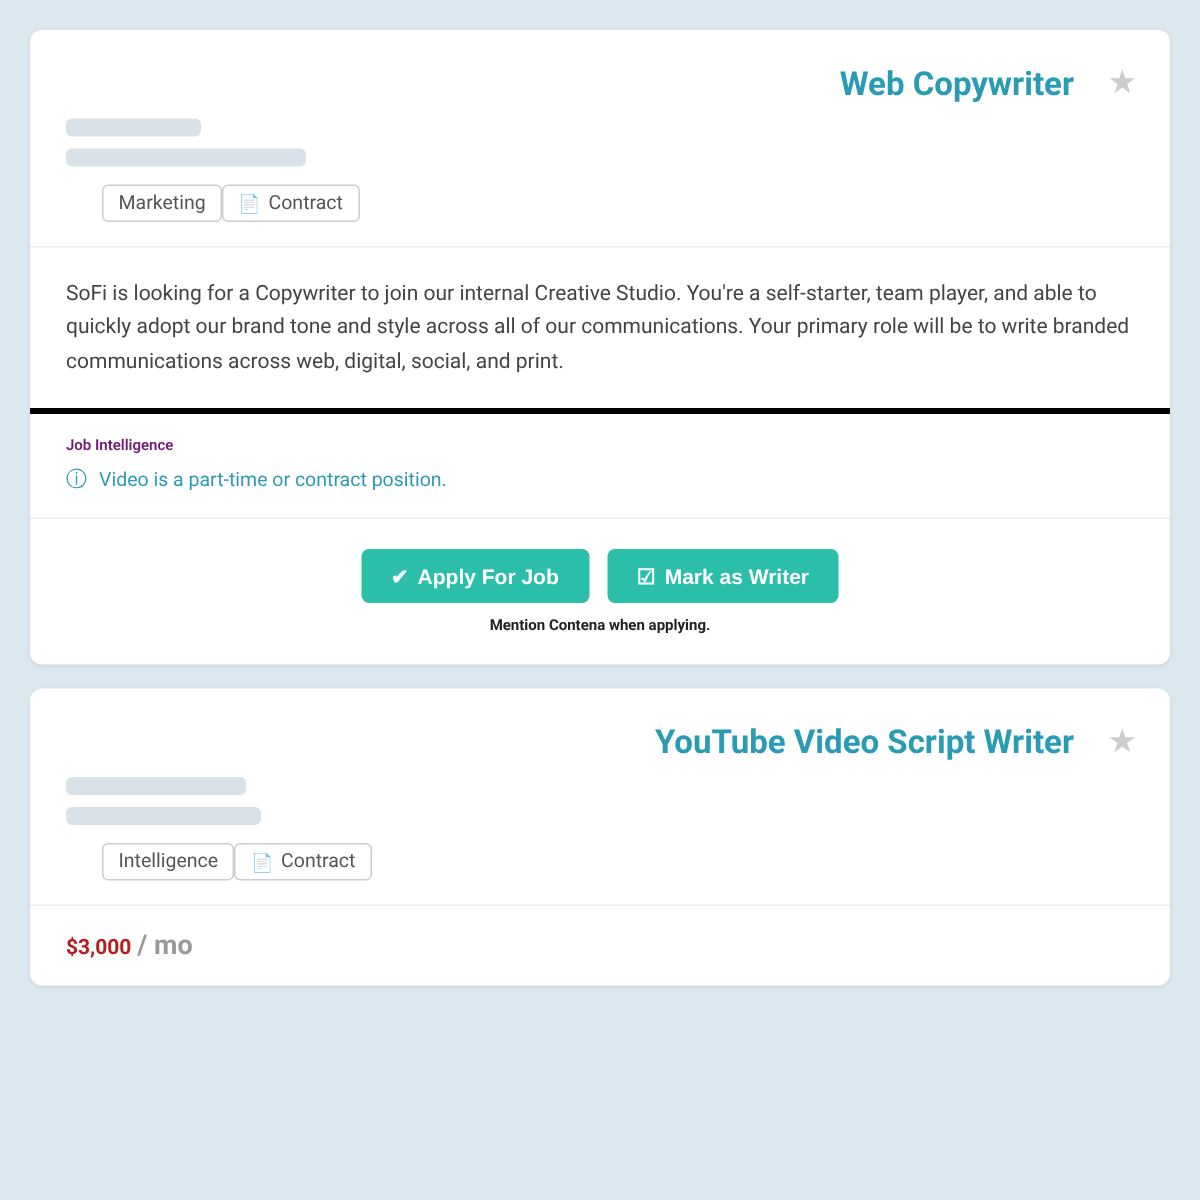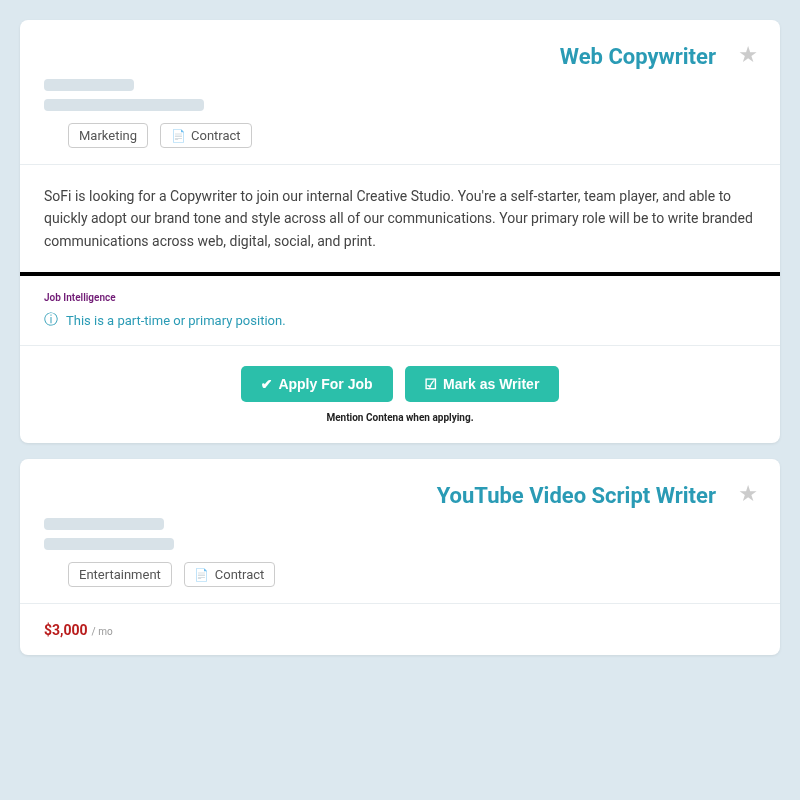--- a/index.html
+++ b/index.html
@@ -49,21 +49,21 @@
       height: 12px;
       margin-bottom: 8px;
     }
 
     .skeleton-short { width: 90px; }
     .skeleton-medium { width: 160px; }
     .skeleton-tag { width: 120px; }
 
     .tags {
       display: flex;
-      gap: 12px;
+      gap: 0;
       margin-top: 12px;
       padding-left: 24px;
     }
 
     .tag {
       border: 1px solid #ccc;
       border-radius: 4px;
       padding: 4px 10px;
       font-size: 13px;
       color: #555;
@@ -170,23 +170,23 @@
       border-top: 1px solid #e8edf0;
     }
 
     .salary {
       font-size: 14px;
       font-weight: 700;
       color: #b91c1c;
     }
 
     .salary-period {
-      font-size: 10px;
+      font-size: 18px;
       color: #999;
-      font-weight: 400;
+      font-weight: 700;
     }
   </style>
 </head>
 <body>
 
 <div class="card">
   <div class="card-header">
     <div class="card-title">Web Copywriter</div>
     <span class="star-icon">★</span>
     <div class="skeleton skeleton-short"></div>
@@ -203,21 +203,21 @@
   </div>
 
   <div class="card-body">
     <p>SoFi is looking for a Copywriter to join our internal Creative Studio. You're a self-starter, team player, and able to quickly adopt our brand tone and style across all of our communications. Your primary role will be to write branded communications across web, digital, social, and print.</p>
   </div>
 
   <div class="job-intelligence">
     <div class="job-intelligence-title">Job Intelligence</div>
     <div class="job-intelligence-item">
       <span class="clock-icon">ⓘ</span>
-      <span>This is a part-time or primary position.</span>
+      <span>Video is a part-time or contract position.</span>
     </div>
   </div>
 
   <div class="card-footer">
     <div class="footer-buttons">
       <button class="btn-apply">
         <span>✔</span>
         <span>Apply For Job</span>
       </button>
       <button class="btn-mark">
@@ -230,21 +230,21 @@
 </div>
 
 <div class="card">
   <div class="card-header2">
     <div class="card-title">YouTube Video Script Writer</div>
     <span class="star-icon">★</span>
     <div class="skeleton skeleton-tag"></div>
     <div class="skeleton skeleton-short" style="margin-top:8px; width:130px;"></div>
     <div class="tags">
       <div class="tag">
-        <span>Entertainment</span>
+        <span>Intelligence</span>
       </div>
       <div class="tag">
         <span class="tag-icon">📄</span>
         <span>Contract</span>
       </div>
     </div>
   </div>
 
   <div class="salary-section">
     <span class="salary">$3,000</span>

